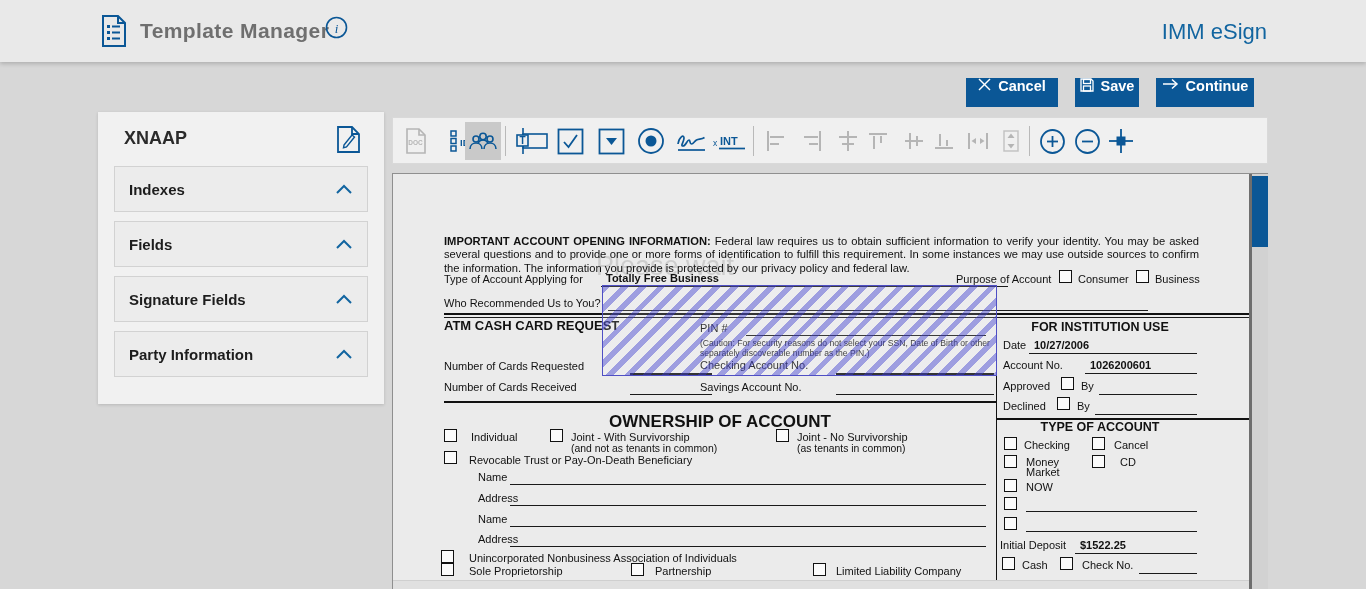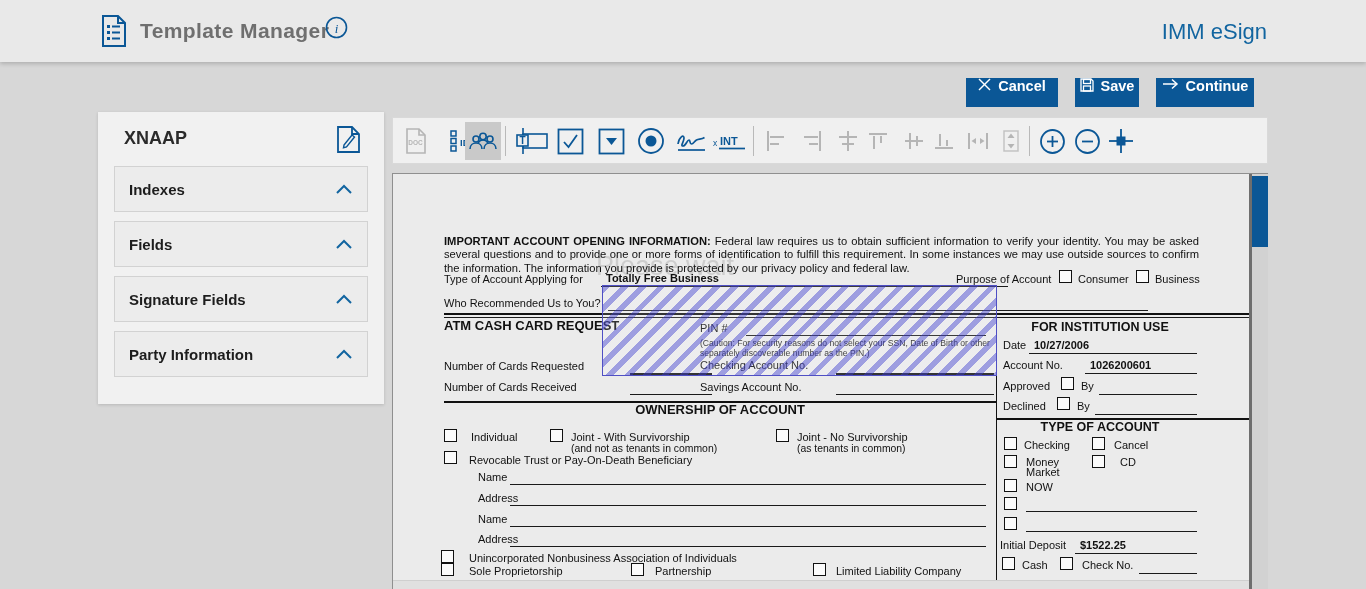--- a/index.html
+++ b/index.html
@@ -371,21 +371,21 @@
       <span class="ft" style="left:610px;top:206px">Approved</span>
       <span class="cb" style="left:668px;top:203px"></span>
       <span class="ft" style="left:688px;top:206px">By</span>
       <div class="ln" style="left:706px;top:220px;width:98px"></div>
       <span class="ft" style="left:610px;top:226px">Declined</span>
       <span class="cb" style="left:664px;top:223px"></span>
       <span class="ft" style="left:684px;top:226px">By</span>
       <div class="ln" style="left:702px;top:240px;width:102px"></div>
 
       <div class="ln2" style="left:51px;top:227px;width:552px"></div>
-      <div class="ft fb ctr" style="left:51px;top:230px;width:552px;font-size:13px">OWNERSHIP OF ACCOUNT</div>
+      <div class="ft fb ctr" style="left:51px;top:242px;width:552px;font-size:17px">OWNERSHIP OF ACCOUNT</div>
       <span class="cb" style="left:51px;top:255px"></span>
       <span class="ft" style="left:78px;top:257px">Individual</span>
       <span class="cb" style="left:157px;top:255px"></span>
       <span class="ft" style="left:178px;top:257px">Joint - With Survivorship</span>
       <span class="ft fs" style="left:178px;top:269px">(and not as tenants in common)</span>
       <span class="cb" style="left:383px;top:255px"></span>
       <span class="ft" style="left:404px;top:257px">Joint - No Survivorship</span>
       <span class="ft fs" style="left:404px;top:269px">(as tenants in common)</span>
       <span class="cb" style="left:51px;top:277px"></span>
       <span class="ft" style="left:76px;top:280px">Revocable Trust or Pay-On-Death Beneficiary</span>

